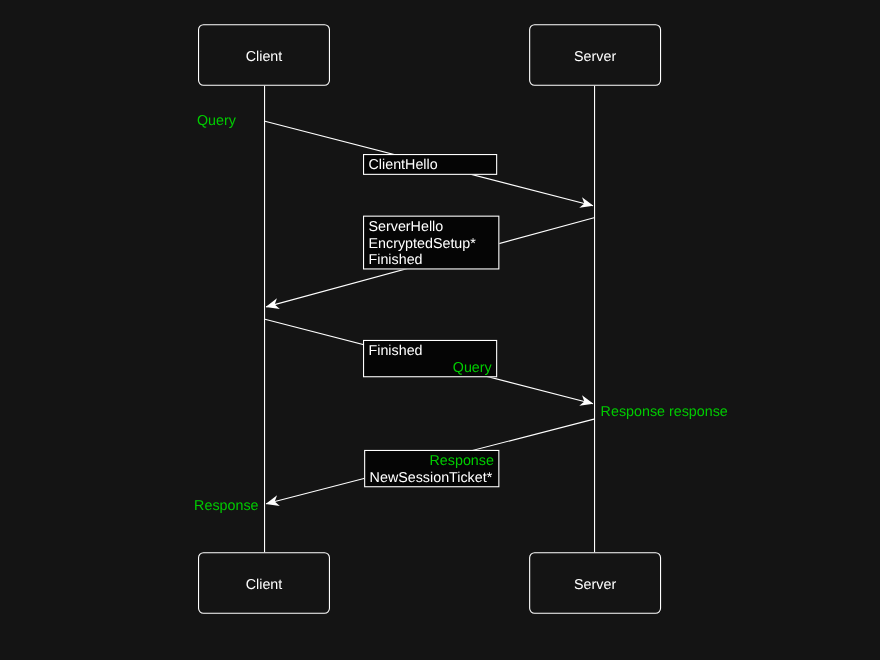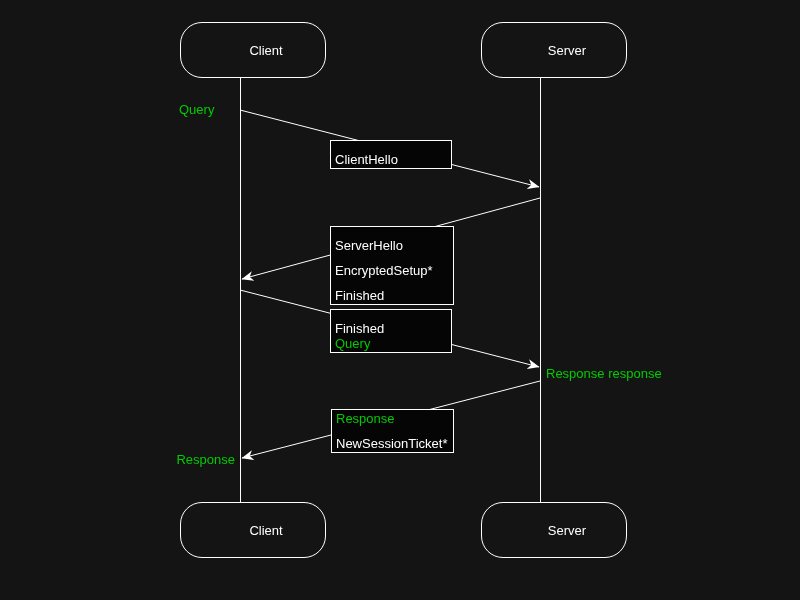--- a/index.html
+++ b/index.html
@@ -3,35 +3,35 @@
 <meta charset="utf-8">
 <style>
   html,body{margin:0;padding:0;background:#141414;}
   .stage{
     position:relative;width:800px;height:600px;background:#141414;overflow:hidden;
     font-family:"Liberation Sans",sans-serif;
   }
   .stage svg{position:absolute;left:0;top:0;}
   .actor{
     position:absolute;width:118px;height:54px;
-    border:1px solid #ffffff;border-radius:22px;
+    border:1px solid #ffffff;border-radius:5px;
     background:#141414;
     display:flex;align-items:center;justify-content:center;
-    color:#ffffff;font-size:13px;z-index:3;padding-left:26px;
+    color:#ffffff;font-size:13px;z-index:3;
   }
   .msgbox{
     position:absolute;border:1px solid #ffffff;background:#050505;
     padding:1px 4px;font-size:13px;line-height:15px;z-index:2;
     white-space:nowrap;
   }
   .note{
     position:absolute;font-size:13px;line-height:14px;z-index:2;white-space:nowrap;
   }
-  .c-white{color:#ffffff;margin-top:10px;}
-  .c-green{color:#00cc00;}
+  .c-white{color:#ffffff;}
+  .c-green{color:#00cc00;text-align:right;}
   .note-right{text-align:right;}
 </style>
 </head>
 <body>
 
 <div class="stage">
 
   <svg width="800" height="600" viewBox="0 0 800 600">
     <defs>
       <marker id="arrow" markerWidth="13" markerHeight="10" refX="11.5" refY="5" orient="auto" markerUnits="userSpaceOnUse">
@@ -62,21 +62,21 @@
   </div>
 
   <div class="note c-green" style="left:179px;top:103px;">Query</div>
   <div class="note c-green" style="left:546px;top:367px;">Response response</div>
   <div class="note c-green note-right" style="left:175px;top:453px;width:60px;">Response</div>
 
   <div class="msgbox" style="left:330px;top:140px;width:112px;">
     <div class="c-white">ClientHello</div>
   </div>
 
-  <div class="msgbox" style="left:330px;top:226px;width:114px;">
+  <div class="msgbox" style="left:330px;top:196px;width:114px;">
     <div class="c-white">ServerHello</div>
     <div class="c-white">EncryptedSetup*</div>
     <div class="c-white">Finished</div>
   </div>
 
   <div class="msgbox" style="left:330px;top:309px;width:112px;">
     <div class="c-white">Finished</div>
     <div class="c-green">Query</div>
   </div>
 

